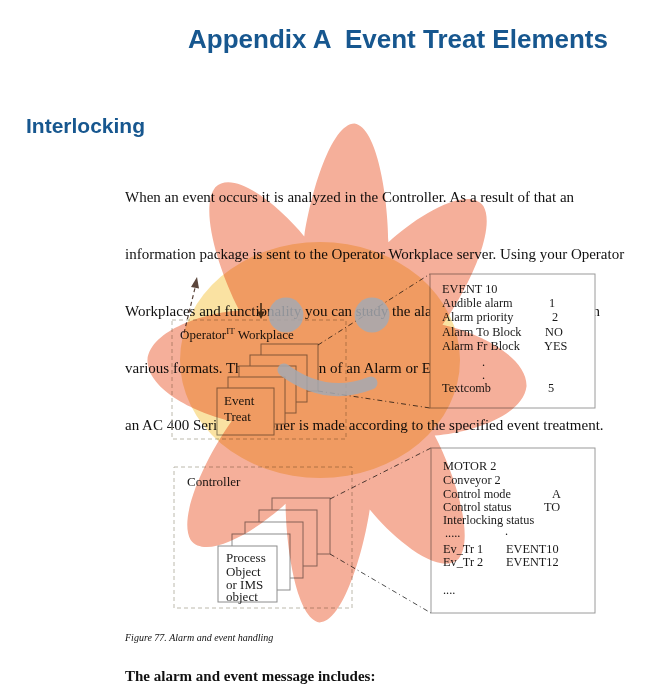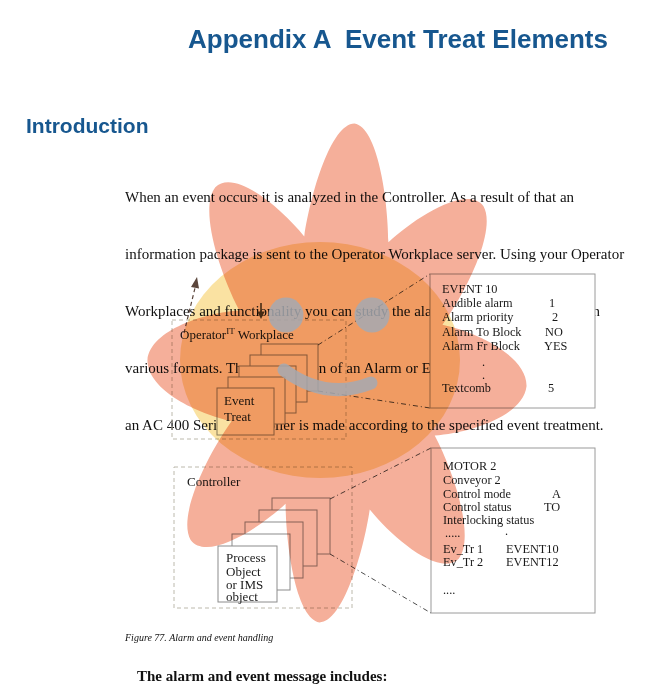--- a/index.html
+++ b/index.html
@@ -18,39 +18,39 @@
     font-weight:bold; font-size:21px; color:#17578f; white-space:pre;
   }
   .intro{
     left:125px; top:150px; width:530px;
     font-size:15px; line-height:19px; white-space:pre;
   }
   .caption{
     left:125px; top:632px; font-size:10px; font-style:italic; white-space:pre;
   }
   .closing{
-    left:125px; top:668px; font-size:15px; font-weight:bold; white-space:pre;margin-left:12px;
+    left:125px; top:668px; font-size:15px; font-weight:bold; white-space:pre;
   }
   svg.layer{position:absolute; left:0; top:0; pointer-events:none;}
   .dserif{font-family:"Liberation Serif", serif; font-size:12.3px; fill:#1a1a1a;}
   .dserif13{font-family:"Liberation Serif", serif; font-size:13px; fill:#1a1a1a;}
   .sup{font-size:9px;}
   .winrect{fill:#ffffff; stroke:#8c8c8c; stroke-width:1;}
   .bigbox{fill:#ffffff; stroke:#9a9a9a; stroke-width:1;}
   .dashbox{fill:none; stroke:#bcb9ac; stroke-width:1; stroke-dasharray:4 3;}
   .connector{stroke:#3a3a3a; stroke-width:0.9; fill:none; stroke-dasharray:5 3 1 3;}
   .mul{mix-blend-mode:multiply;}
 </style>
 </head>
 <body>
 
 <div class="page">
 
   <div class="abs title">Appendix A  Event Treat Elements</div>
-  <div class="abs h2">Introduction</div>
+  <div class="abs h2">Interlocking</div>
 
   <div class="abs intro">
     <div>When an event occurs it is analyzed in the Controller. As a result of that an</div>
     <div>information package is sent to the Operator Workplace server. Using your Operator</div>
     <div>Workplaces and functionality you can study the alarm and event information in</div>
     <div>various formats. The presentation of an Alarm or Event generated in</div>
     <div>an AC 400 Series Controller is made according to the specified event treatment.</div>
   </div>
 
   <svg class="layer" width="655" height="698" viewBox="0 0 655 698">

